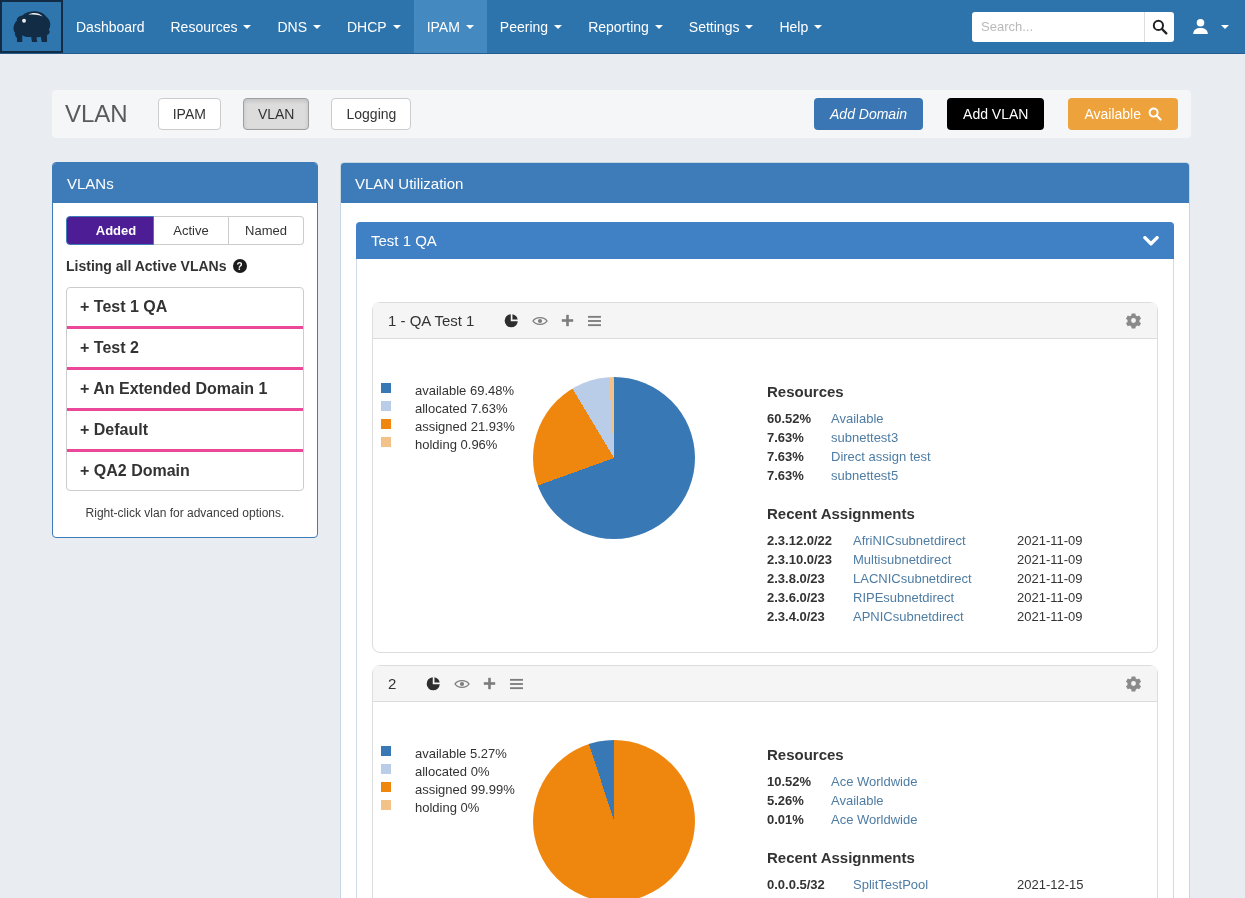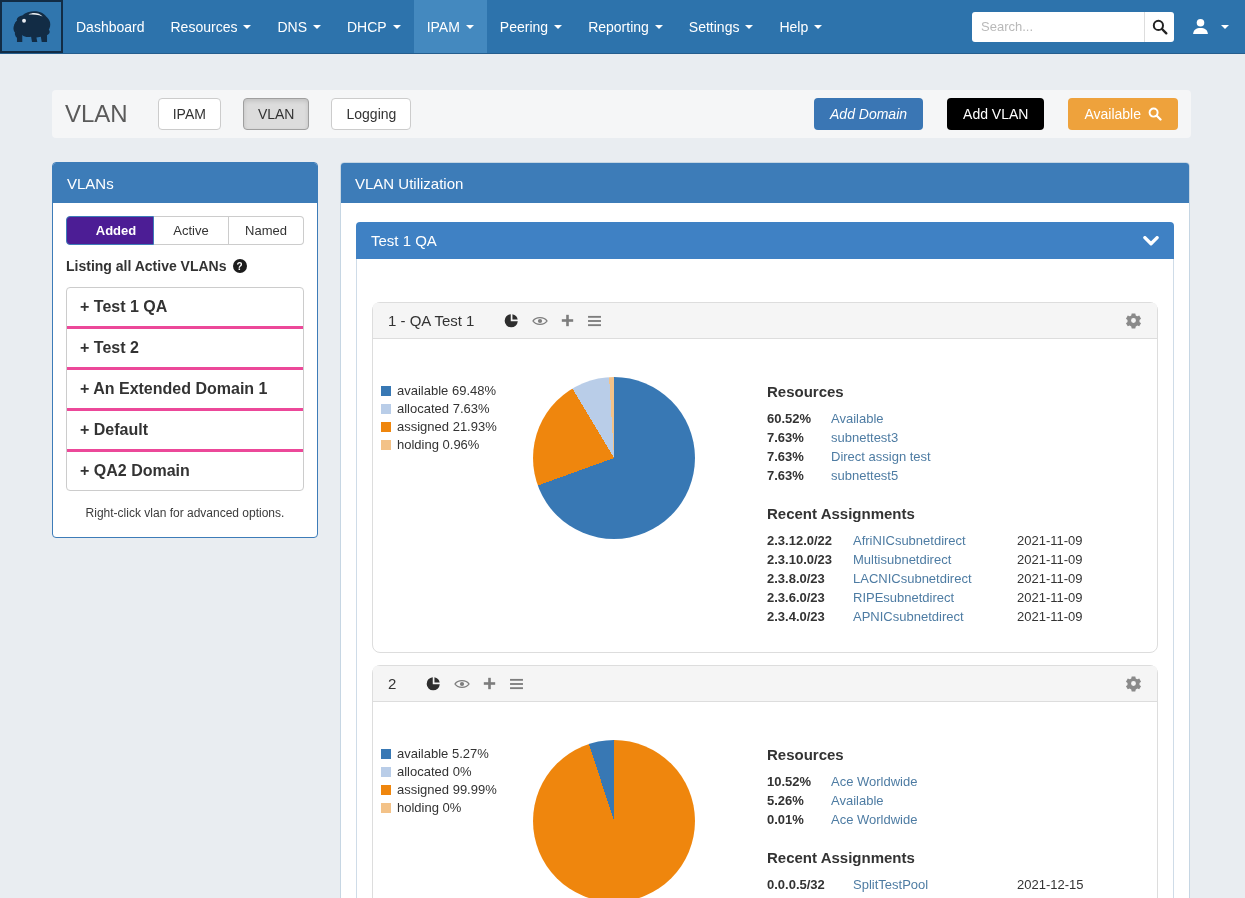--- a/index.html
+++ b/index.html
@@ -67,21 +67,21 @@
   
   .card { border: 1px solid #ddd; border-radius: 8px; background: #fff; }
   .card + .card { margin-top: 12px; }
   .card-header { height: 36px; background: #f5f5f5; border-bottom: 1px solid #ddd; display: flex; align-items: center; padding: 0 15px; border-radius: 4px 4px 0 0; }
   .card-title { font-size: 15px; color: #333; }
   .tools { display: flex; align-items: center; gap: 13px; margin-left: 30px; }
   .tool { display: inline-flex; cursor: pointer; }
   .gear { margin-left: auto; display: inline-flex; cursor: pointer; }
   .card-body { display: flex; align-items: flex-start; padding: 44px 20px 24px 8px; }
   .legend { list-style: none; width: 152px; font-size: 13px; }
-  .legend li { display: flex; align-items: center; gap: 6px; margin-bottom: 3px; }
+  .legend li { display: flex; align-items: flex-start; gap: 24px; margin-bottom: 3px; }
   .sq { width: 10px; height: 10px; display: inline-block; flex: 0 0 10px; }
   .pie { width: 162px; height: 162px; border-radius: 50%; margin: -6px 72px 0 0; flex: 0 0 162px; }
   .stats { width: 300px; }
   .stats h3 { font-size: 15px; color: #333; margin-bottom: 11px; }
   .res-row { display: grid; grid-template-columns: 58px 1fr; gap: 6px; font-size: 13px; margin-bottom: 4px; }
   .asg-h { margin-top: 22px; }
   .asg-row { display: grid; grid-template-columns: 80px 158px 1fr; gap: 6px; font-size: 13px; margin-bottom: 4px; }
   .pct, .cidr { font-weight: bold; color: #333; white-space: nowrap; }
   .lnk { color: #4e7ca3; cursor: pointer; white-space: nowrap; }
   .date { color: #333; white-space: nowrap; }

